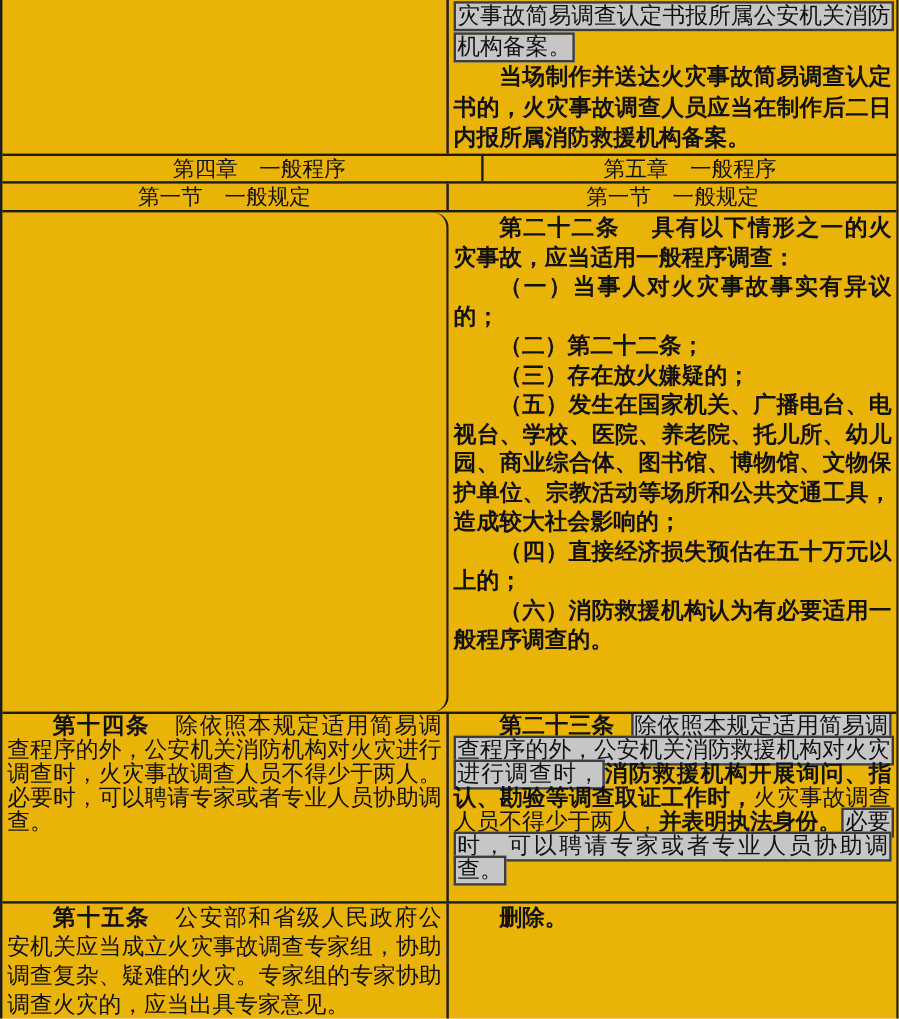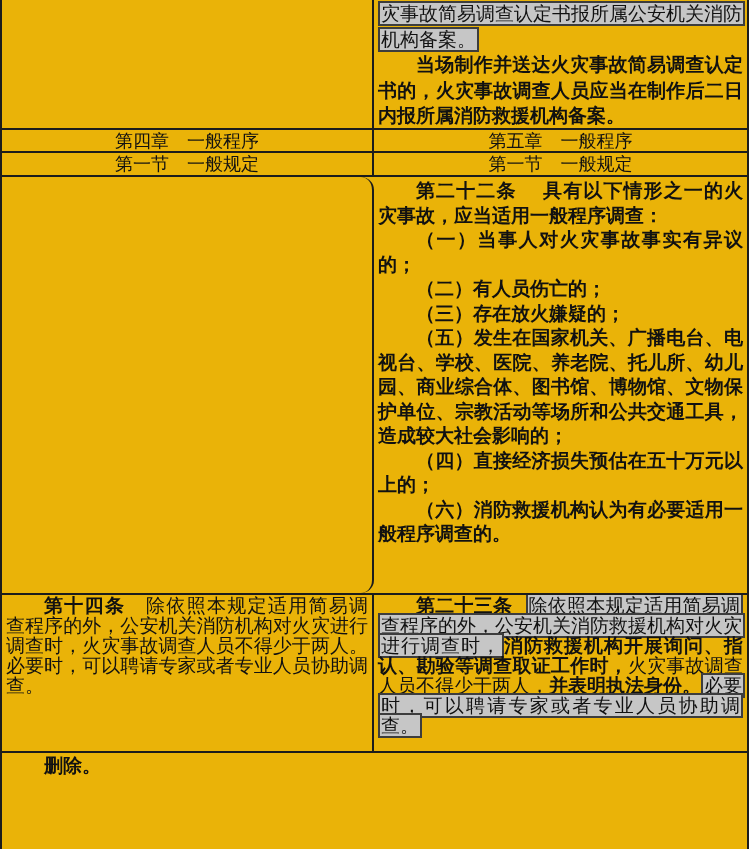--- a/index.html
+++ b/index.html
@@ -34,21 +34,21 @@
     background:#c6c6c6;
     border:2px solid #3d3d3d;
     padding:0 1px;
     -webkit-box-decoration-break:clone;
     box-decoration-break:clone;
   }
   .gap-lg{margin-right:1.4em;}
   .gap-md{margin-right:1.1em;}
   .gap-sm{margin-right:.7em;}
   .r1{height:130px;}  .r1 .cell{line-height:25.6px;}
-  .r2{height:23px;}   .r2 .cell{line-height:20px;font-size:18px;}
+  .r2{height:23px;padding-left:29px;}   .r2 .cell{line-height:20px;font-size:18px;}
   .r3{height:24px;align-items:flex-end;}   .r3 .cell{line-height:21px;font-size:18px;}
   .r4{height:418px;}  .r4 .cell{line-height:24.5px;padding-top:2px;border-radius:13px;}
   .r5{height:158px;}  .r5 .cell{line-height:20px;}
   .r6{height:96px;}   .r6 .cell{line-height:24px;}
 </style>
 </head>
 <body>
 
 <div class="page">
   <div class="tbl">
@@ -77,37 +77,40 @@
       <div class="cell right">
         <p class="para center">第一节　一般规定</p>
       </div>
     </div>
 
     <div class="row r4">
       <div class="cell left"></div>
       <div class="cell right sansb">
         <p class="para"><span class="gap-lg">第二十二条</span><span>具有以下情形之一的火灾事故，应当适用一般程序调查：</span></p>
         <p class="para">（一）当事人对火灾事故事实有异议的；</p>
-        <p class="para">（二）有人员伤亡的；</p>
+        <p class="para">（二）第二十二条；</p>
         <p class="para">（三）存在放火嫌疑的；</p>
         <p class="para">（五）发生在国家机关、广播电台、电视台、学校、医院、养老院、托儿所、幼儿园、商业综合体、图书馆、博物馆、文物保护单位、宗教活动等场所和公共交通工具，造成较大社会影响的；</p>
         <p class="para">（四）直接经济损失预估在五十万元以上的；</p>
         <p class="para">（六）消防救援机构认为有必要适用一般程序调查的。</p>
       </div>
     </div>
 
     <div class="row r5">
       <div class="cell left">
         <p class="para"><span class="sansb gap-md">第十四条</span><span class="serif">除依照本规定适用简易调查程序的外，公安机关消防机构对火灾进行调查时，火灾事故调查人员不得少于两人。必要时，可以聘请专家或者专业人员协助调查。</span></p>
       </div>
       <div class="cell right">
         <p class="para"><span class="sansb gap-sm">第二十三条</span><span class="hl serif">除依照本规定适用简易调查程序的外，公安机关消防救援机构对火灾进行调查时，</span><span class="sansb">消防救援机构开展询问、指认、勘验等调查取证工作时，</span><span class="serif">火灾事故调查人员不得少于两人，</span><span class="sansb">并表明执法身份。</span><span class="hl serif">必要时，可以聘请专家或者专业人员协助调查。</span></p>
       </div>
     </div>
 
     <div class="row r6 last">
+      <div class="cell left">
+        <p class="para"><span class="sansb gap-md">第十五条</span><span class="serif">公安部和省级人民政府公安机关应当成立火灾事故调查专家组，协助调查复杂、疑难的火灾。专家组的专家协助调查火灾的，应当出具专家意见。</span></p>
+      </div>
       <div class="cell right">
         <p class="para sansb">删除。</p>
       </div>
     </div>
 
   </div>
 </div>
 
 </body></html>

